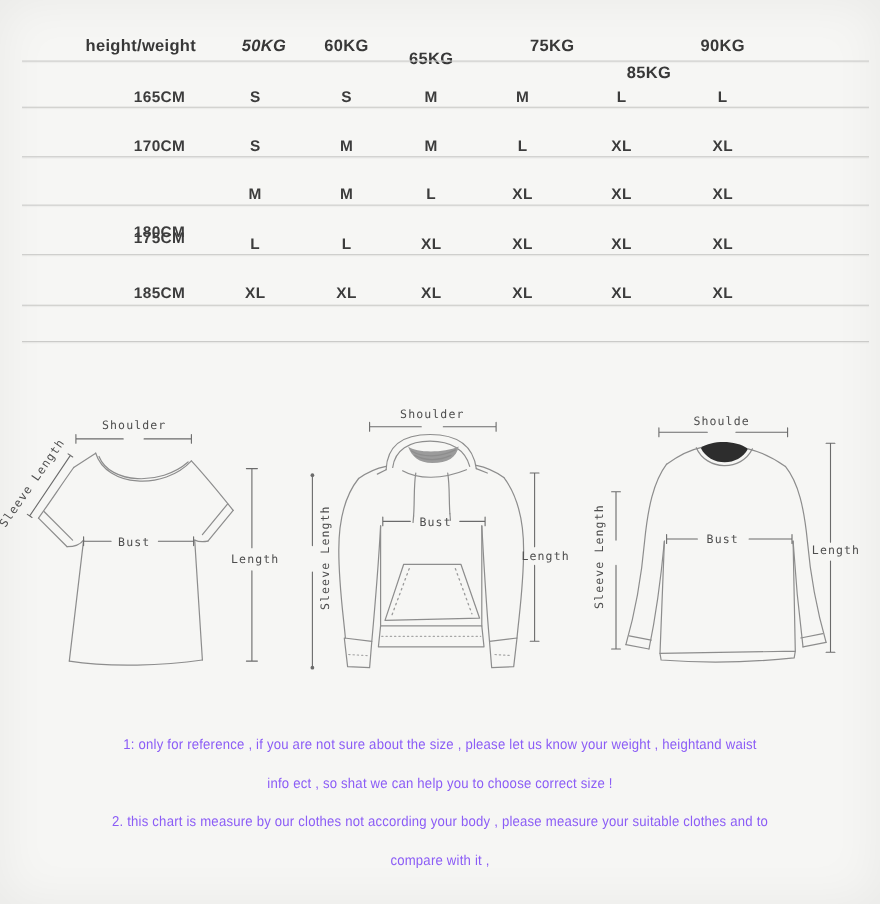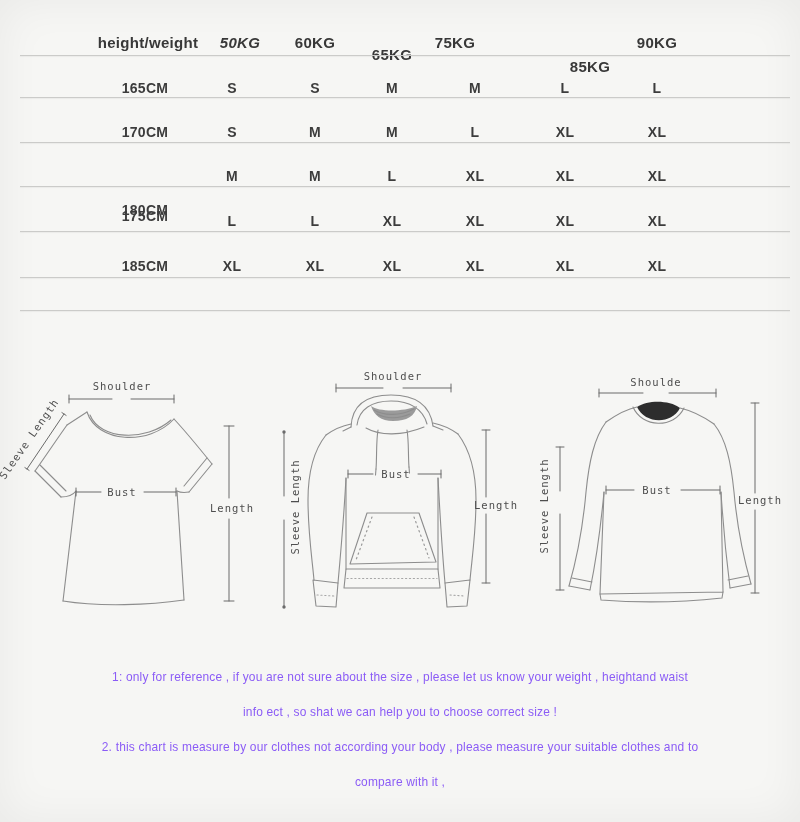--- a/index.html
+++ b/index.html
@@ -36,25 +36,25 @@
     margin:0;height:35px;line-height:35px;font-size:13px;letter-spacing:.2px;
     transform:scaleX(.92);transform-origin:50% 50%;white-space:nowrap;
   }
 </style>
 </head>
 <body>
 
 <div class="screen">
 
   <div class="size-table">
-      <span class="cell head" style="left: 148px; top: 42px;">height/weight</span>
+      <span class="cell head" style="left: 128px; top: 42px;">height/weight</span>
       <span class="cell head" style="left: 240px; top: 42px; font-style: italic;">50KG</span>
       <span class="cell head" style="left: 315px; top: 42px;">60KG</span>
       <span class="cell head" style="left: 392px; top: 54px;">65KG</span>
-      <span class="cell head" style="left: 455px; top: 42px;">75KG</span>
+      <span class="cell head" style="left: 502px; top: 42px;">75KG</span>
       <span class="cell head" style="left: 590px; top: 42px; margin-top: 24px;">85KG</span>
       <span class="cell head" style="left: 657px; top: 42px;">90KG</span>
       <span class="cell" style="left: 145px; top: 88px; text-align: center;">165CM</span>
       <span class="cell" style="left: 232px; top: 88px;">S</span>
       <span class="cell" style="left: 315px; top: 88px;">S</span>
       <span class="cell" style="left: 392px; top: 88px;">M</span>
       <span class="cell" style="left: 475px; top: 88px;">M</span>
       <span class="cell" style="left: 565px; top: 88px;">L</span>
       <span class="cell" style="left: 657px; top: 88px;">L</span>
       <span class="cell" style="left: 145px; top: 132px;">170CM</span>

